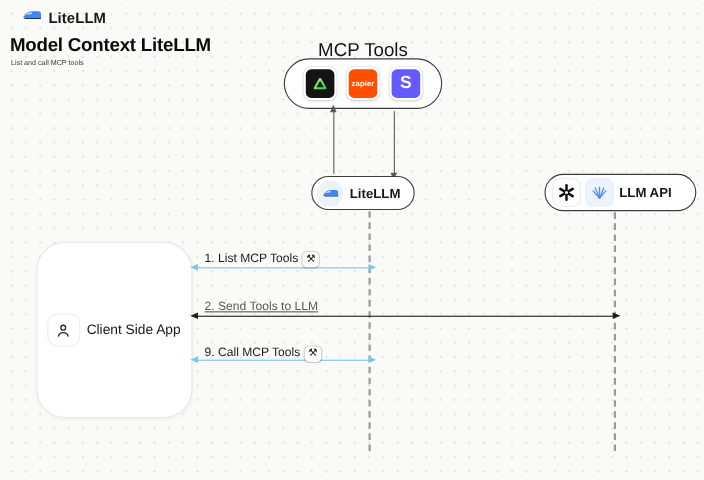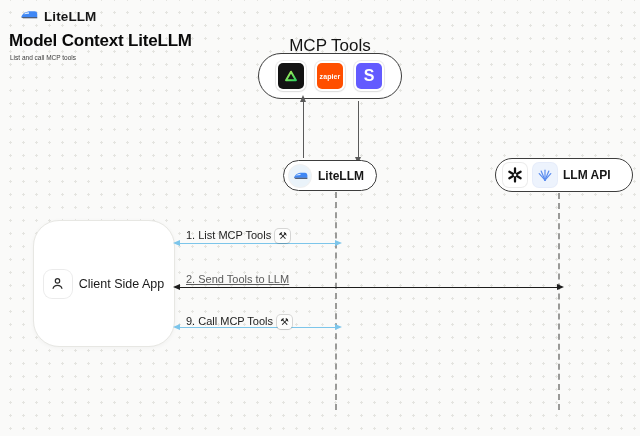--- a/index.html
+++ b/index.html
@@ -38,21 +38,21 @@
     display:flex;align-items:center;}
   .litellm-node{left:283px;top:160px;width:94px;height:31px;border-radius:16px;padding-left:5px;gap:7px;}
   .litellm-badge{width:22px;height:22px;border-radius:50%;background:#eaf3fa;box-shadow:0 0 0 1px rgba(0,0,0,.06);
     display:flex;align-items:center;justify-content:center;}
   .node-label{font-size:12px;font-weight:600;color:#171717;}
   .llm-node{left:495px;top:158px;width:138px;height:34px;border-radius:17px;padding-left:7px;gap:6px;}
   .provider-tile{width:24px;height:24px;border-radius:6px;display:flex;align-items:center;justify-content:center;}
   .tile-openai{background:#fff;box-shadow:0 0 0 1px rgba(0,0,0,.08);}
   .tile-bluemodel{background:#edf3fd;box-shadow:0 0 0 1px rgba(90,130,220,.15);}
   
-  .client-node{left:33px;top:220px;width:142px;height:127px;border-radius:26px;background:#fff;
+  .client-node{left:33px;top:220px;width:142px;height:160px;border-radius:26px;background:#fff;
     border:1px solid #e7e7e3;box-shadow:0 1px 4px rgba(0,0,0,.04);
     display:flex;align-items:center;justify-content:center;gap:7px;position:absolute;box-sizing:border-box;}
   .client-icon-tile{width:28px;height:28px;border-radius:8px;background:#fff;box-shadow:0 0 0 1px rgba(0,0,0,.08);
     display:flex;align-items:center;justify-content:center;}
   .client-label{font-size:12.5px;font-weight:500;color:#1a1a1a;}
   
   .lifeline{position:absolute;width:0;border-left:2px dashed #9a9a98;z-index:1;}
   
   .seq-label{position:absolute;display:flex;gap:4px;font-size:11px;color:#1c1c1c;z-index:3;}
   .seq-label.gray{color:#595959;text-decoration:underline;}

